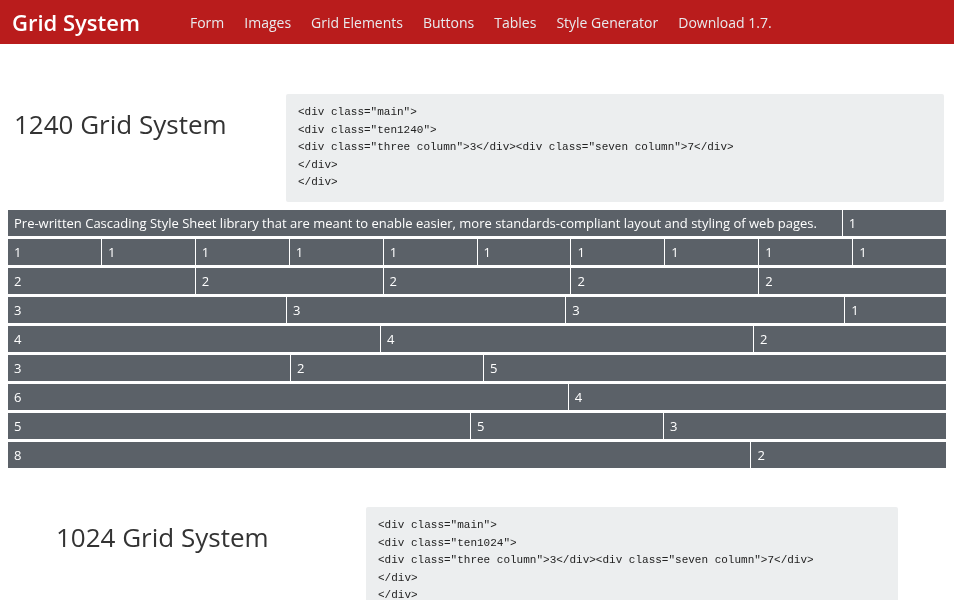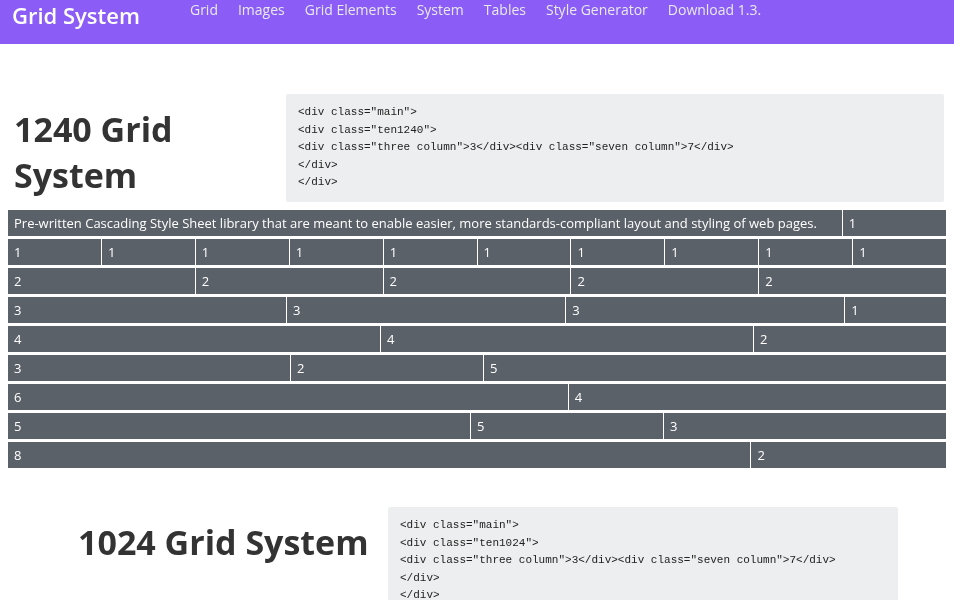--- a/index.html
+++ b/index.html
@@ -4,24 +4,24 @@
 <style>
   * { box-sizing: border-box; margin: 0; padding: 0; }
   body {
     font-family: "Open Sans", "Segoe UI", Arial, sans-serif;
     background: #ffffff;
     width: 954px;
     height: 600px;
     overflow: hidden;
   }
   .navbar {
-    background: #8b5cf6;
+    background: #b91c1c;
     height: 44px;
     display: flex;
-    align-items: flex-start;
+    align-items: center;
     padding: 0 12px;
   }
   .brand {
     color: #fff;
     font-size: 22px;
     font-weight: 600;
     margin-right: 50px;
   }
   .nav-links {
     display: flex;
@@ -32,29 +32,28 @@
     font-size: 14px;
     cursor: pointer;
   }
   .section {
     display: flex;
     align-items: flex-start;
     padding: 10px 10px 0 10px;
   }
   .section-title {
     color: #333;
-    font-size: 34px;
-    font-weight: 700;
+    font-size: 26px;
+    font-weight: 400;
     width: 276px;
     padding-top: 12px;
     padding-left: 4px;
   }
   .section-title.inset {
     padding-left: 60px;
-    margin-left: 22px;
   }
   .code-block {
     flex: 1;
     background: #ECEEEF;
     padding: 10px 12px;
     border-radius: 2px;
     font-family: "Courier New", monospace;
     font-size: 11px;
     color: #222;
     line-height: 1.6;
@@ -87,27 +86,27 @@
   .sp9 { flex: 9; }
   .spacer-top { height: 40px; }
   .spacer-mid { height: 26px; }
 </style>
 </head>
 <body>
 
 <div class="navbar">
   <div class="brand">Grid System</div>
   <div class="nav-links">
-    <span class="nav-link">Grid</span>
+    <span class="nav-link">Form</span>
     <span class="nav-link">Images</span>
     <span class="nav-link">Grid Elements</span>
-    <span class="nav-link">System</span>
+    <span class="nav-link">Buttons</span>
     <span class="nav-link">Tables</span>
     <span class="nav-link">Style Generator</span>
-    <span class="nav-link">Download 1.3.</span>
+    <span class="nav-link">Download 1.7.</span>
   </div>
 </div>
 
 <div class="spacer-top"></div>
 
 <div class="section">
   <div class="section-title">1240 Grid System</div>
   <div class="code-block">&lt;div class="main"&gt;
 &lt;div class="ten1240"&gt;
 &lt;div class="three column"&gt;3&lt;/div&gt;&lt;div class="seven column"&gt;7&lt;/div&gt;

